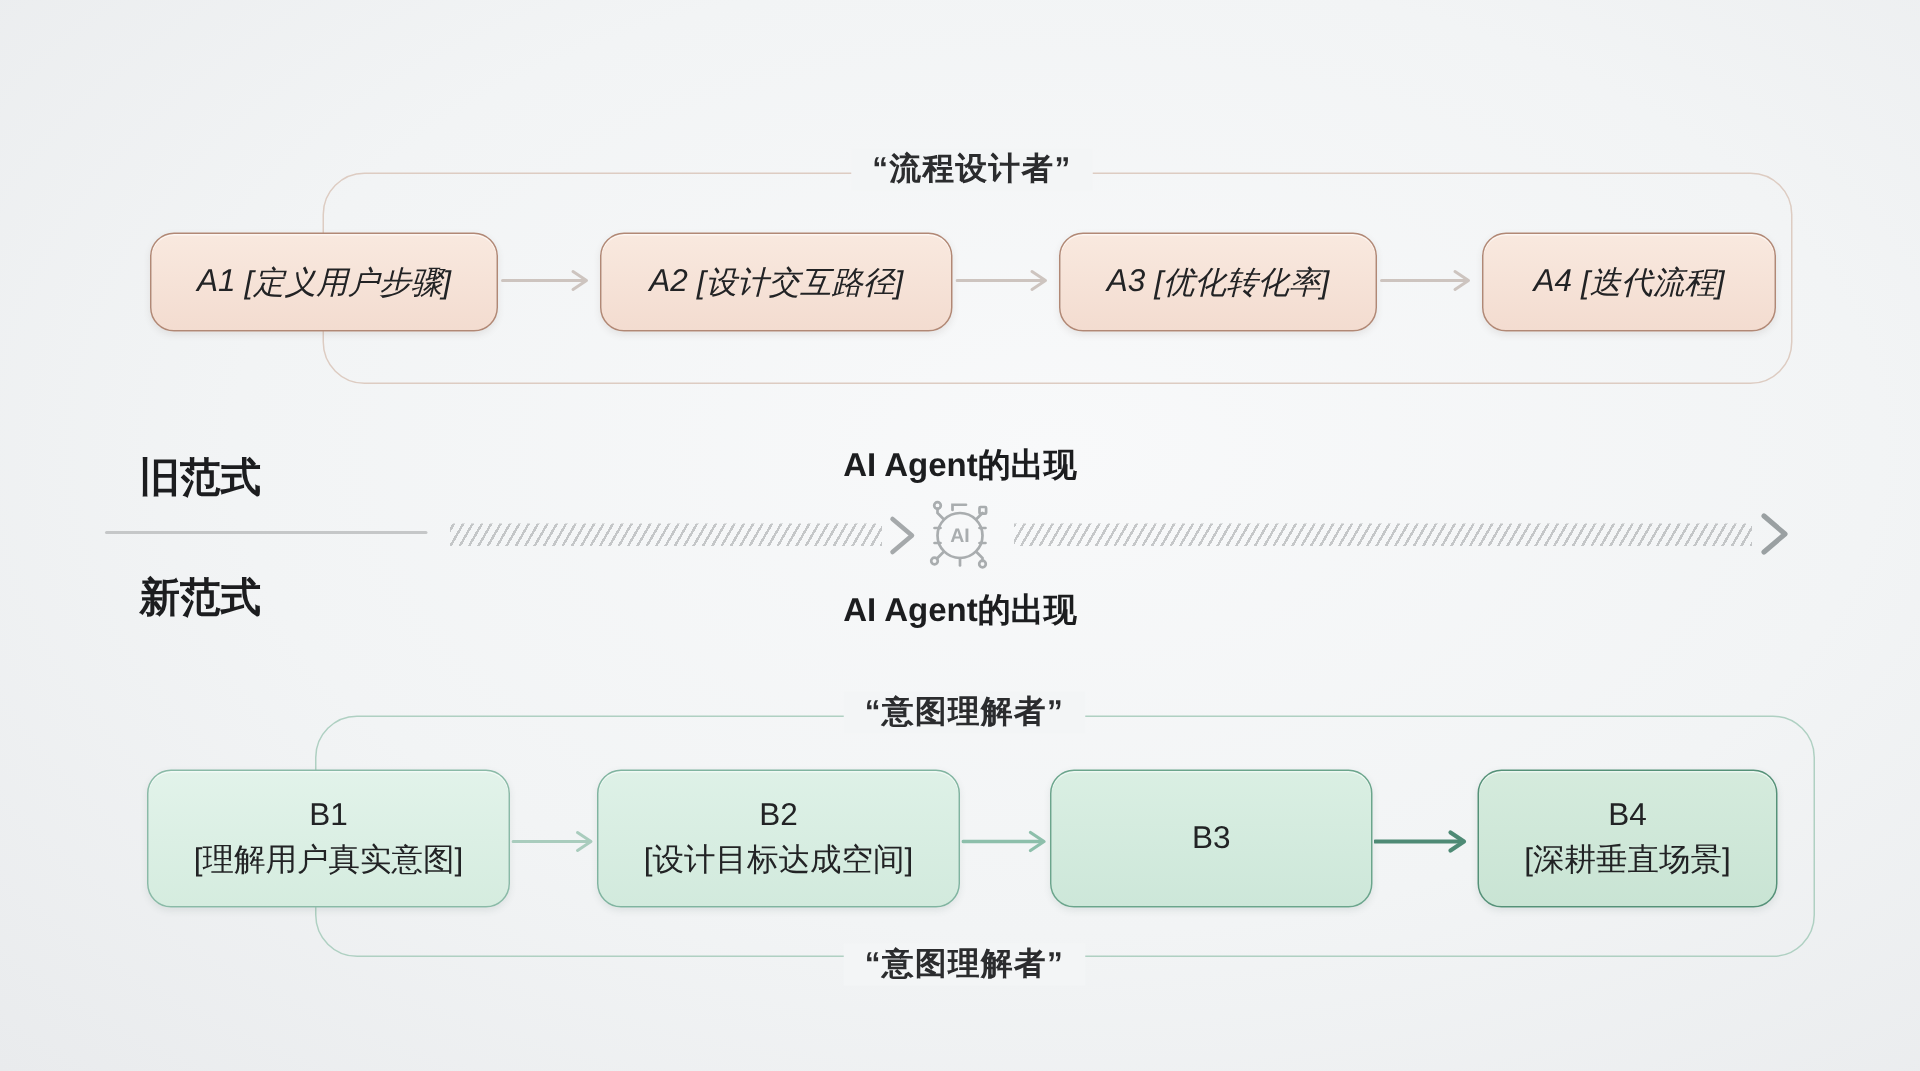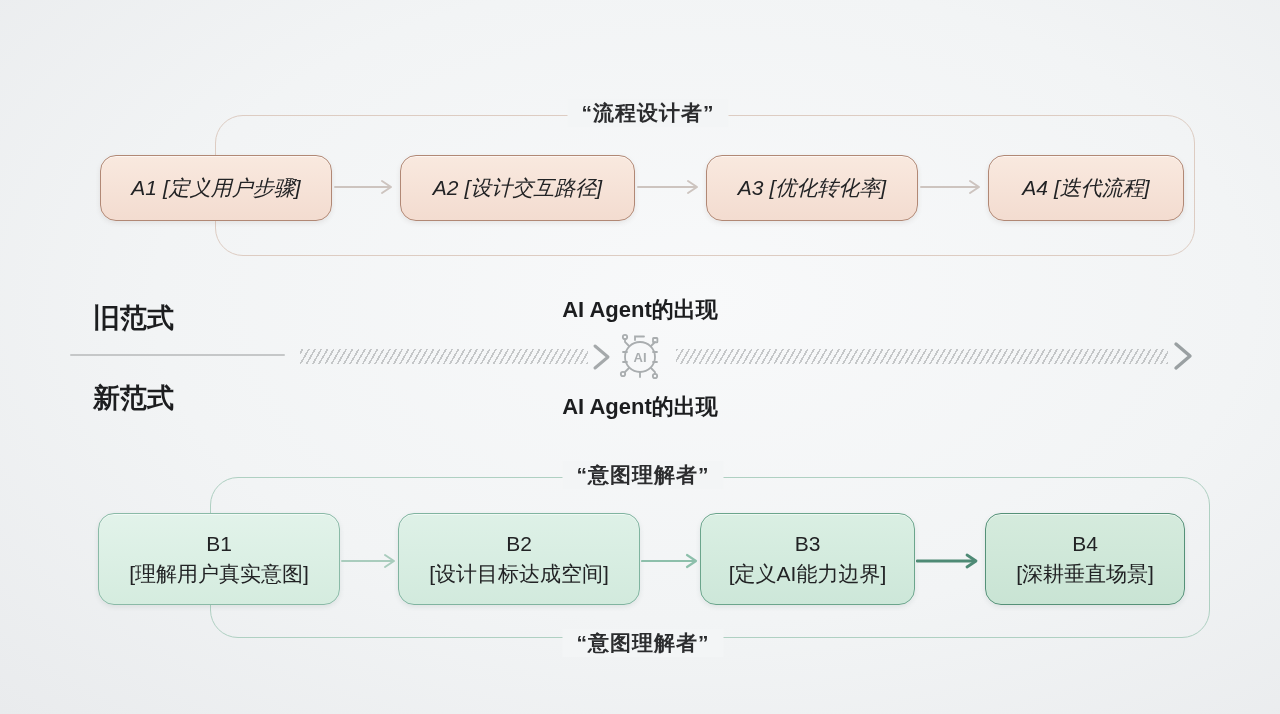--- a/index.html
+++ b/index.html
@@ -155,21 +155,20 @@
   <div class="flow-box b b1" style="left:98px;top:513px;width:240px;">
     <span>B1</span>
     <span>[理解用户真实意图]</span>
   </div>
   <div class="flow-box b b2" style="left:398px;top:513px;width:240px;">
     <span>B2</span>
     <span>[设计目标达成空间]</span>
   </div>
   <div class="flow-box b b3" style="left:700px;top:513px;width:213px;">
     <span>B3</span>
-    <span>[定义AI能力边界]</span>
   </div>
   <div class="flow-box b b4" style="left:985px;top:513px;width:198px;">
     <span>B4</span>
     <span>[深耕垂直场景]</span>
   </div>
 
   <svg class="arr g1 abs" style="left:341px;top:553px;" width="60" height="16" viewBox="0 0 60 16">
     <line x1="1" y1="8" x2="52" y2="8"></line>
       <polyline points="44,2 53,8 44,14"></polyline>
   </svg>

